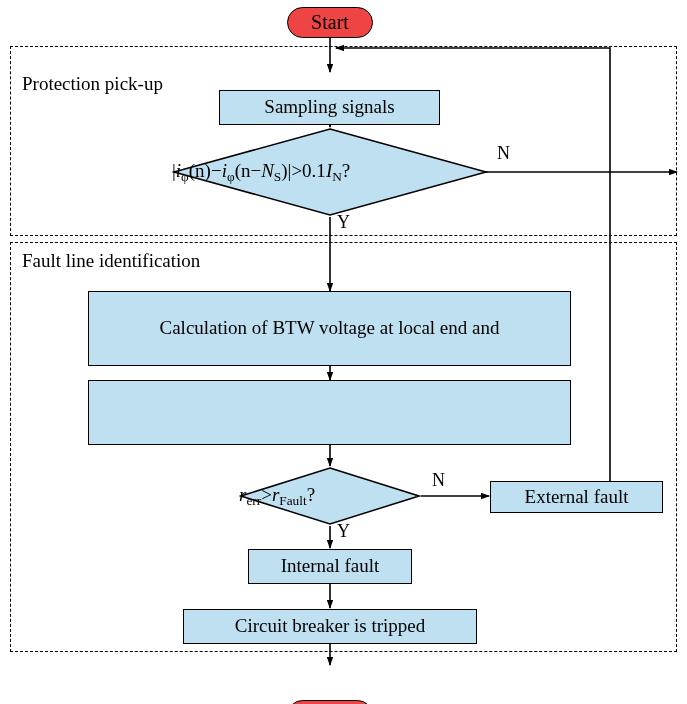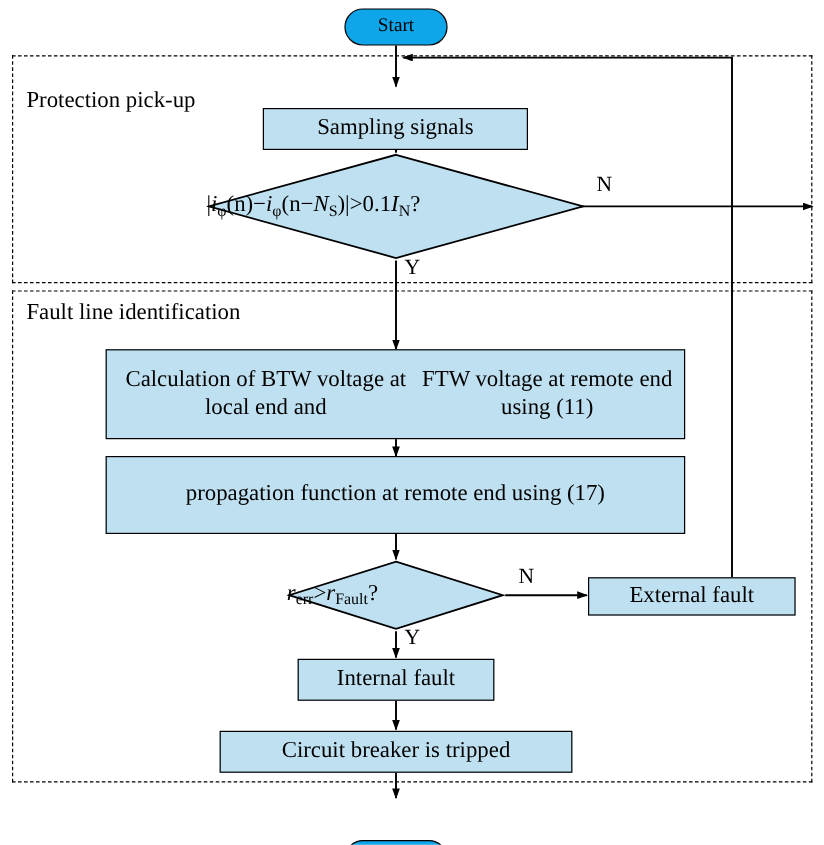--- a/index.html
+++ b/index.html
@@ -30,24 +30,24 @@
   .node {
     position: absolute;
     box-sizing: border-box;
     display: flex;
     align-items: center;
     justify-content: center;
     text-align: center;
     line-height: 1.18;
   }
   .terminal {
-    background: #0ea5e9;
+    background: #ef4444;
     border: 1.4px solid #000;
     border-radius: 18px;
-    font-size: 16px;
+    font-size: 20px;
   }
   .process {
     background: #bfe0f0;
     border: 1.4px solid #000;
     font-size: 19px;
     padding: 2px 6px;
   }
   .decision-wrap {
     position: absolute;
   }
@@ -159,25 +159,23 @@
 
   <div class="edgelabel" style="left:497px; top:143px;">
     <span>N</span>
   </div>
   <div class="edgelabel" style="left:337px; top:212px;">
     <span>Y</span>
   </div>
 
   <div class="node process" style="left:88px; top:291px; width:483px; height:75px; flex-direction:row;align-items:center;">
     <span>Calculation of BTW voltage at local end and</span>
-    <span>FTW voltage at remote end using (11)</span>
   </div>
 
   <div class="node process" style="left:88px; top:380px; width:483px; height:65px; flex-direction:column;">
-    <span>propagation function at remote end using (17)</span>
   </div>
 
   <div class="decision-wrap" style="left:239px; top:466px; width:182px; height:60px;">
     <svg width="182" height="60" viewBox="0 0 182 60">
       <polygon points="91,2 180,30 91,58 2,30" fill="#bfe0f0" stroke="#000" stroke-width="1.5"></polygon>
     </svg>
     <div class="decision-label">
       <span>
         <i class="it">r</i><span class="sub">err</span><span>&gt;</span><i class="it">r</i><span class="sub">Fault</span><span>?</span>
       </span>

